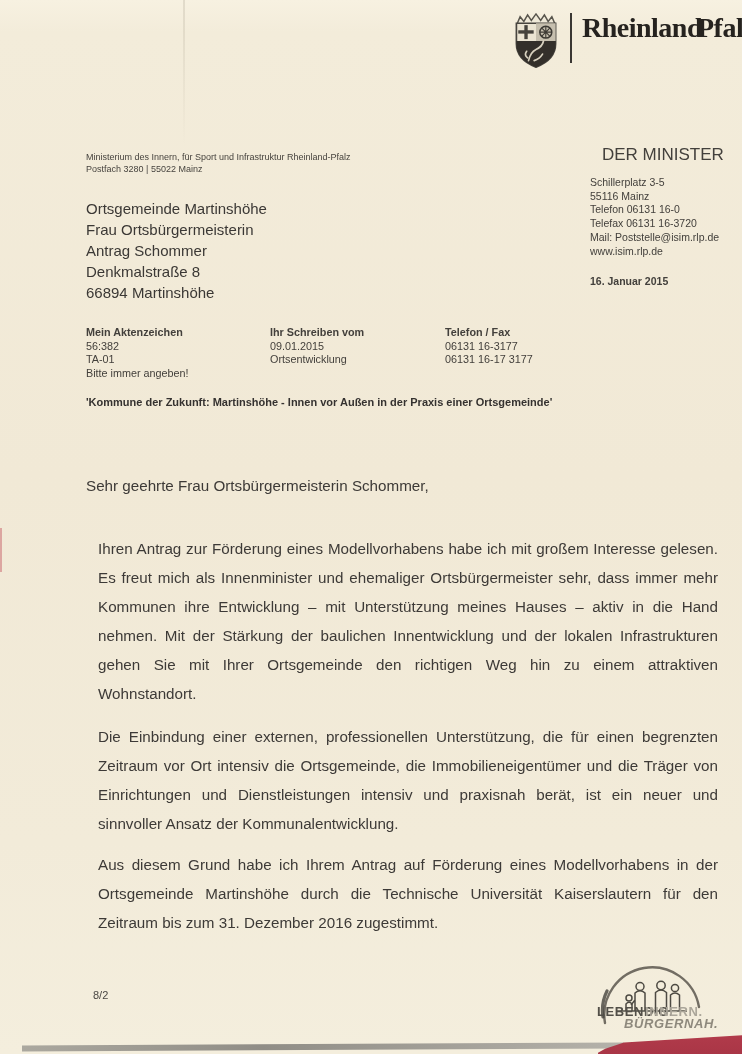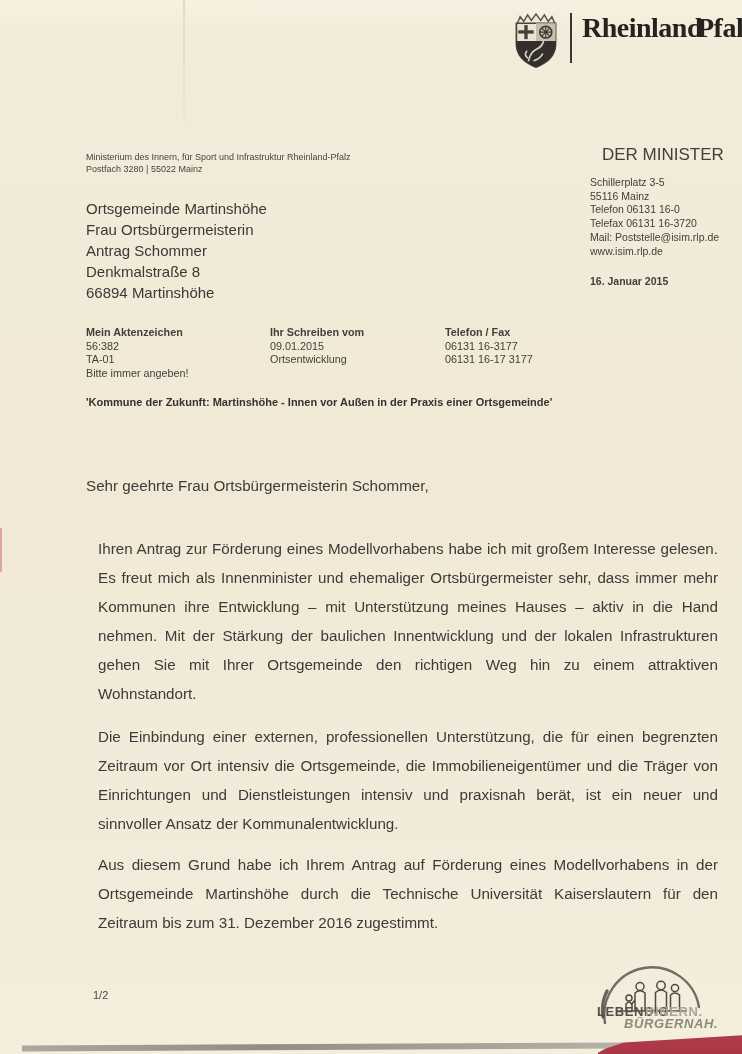--- a/index.html
+++ b/index.html
@@ -128,21 +128,21 @@
       <div>06131 16-17 3177</div>
     </div>
   </div>
 
   <div class="abs subject">'Kommune der Zukunft: Martinshöhe - Innen vor Außen in der Praxis einer Ortsgemeinde'</div>
   <div class="abs salutation">Sehr geehrte Frau Ortsbürgermeisterin Schommer,</div>
   <p class="abs para p1">Ihren Antrag zur Förderung eines Modellvorhabens habe ich mit großem Interesse gelesen. Es freut mich als Innenminister und ehemaliger Ortsbürgermeister sehr, dass immer mehr Kommunen ihre Entwicklung – mit Unterstützung meines Hauses – aktiv in die Hand nehmen. Mit der Stärkung der baulichen Innentwicklung und der lokalen Infrastrukturen gehen Sie mit Ihrer Ortsgemeinde den richtigen Weg hin zu einem attraktiven Wohnstandort.</p>
   <p class="abs para p2">Die Einbindung einer externen, professionellen Unterstützung, die für einen begrenzten Zeitraum vor Ort intensiv die Ortsgemeinde, die Immobilieneigentümer und die Träger von Einrichtungen und Dienstleistungen intensiv und praxisnah berät, ist ein neuer und sinnvoller Ansatz der Kommunalentwicklung.</p>
   <p class="abs para p3">Aus diesem Grund habe ich Ihrem Antrag auf Förderung eines Modellvorhabens in der Ortsgemeinde Martinshöhe durch die Technische Universität Kaiserslautern für den Zeitraum bis zum 31. Dezember 2016 zugestimmt.</p>
 
-  <div class="abs pagenum">1/2</div>
+  <div class="abs pagenum">8/2</div>
 
   <div class="abs emblem">
     <svg width="154" height="104" viewBox="0 0 154 104">
       <path d="M 22 80 A 43 43 0 1 1 116 64" fill="none" stroke="#5a564e" stroke-width="2.4" stroke-linecap="round" opacity="0.85"></path>
       <path d="M 20 74 A 43 43 0 0 1 24 48" fill="none" stroke="#45423c" stroke-width="3.2" stroke-linecap="round" opacity="0.8"></path>
       <line x1="33" y1="68" x2="104" y2="68" stroke="#55524a" stroke-width="1.4"></line>
 
       <circle cx="46" cy="55" r="3" fill="none" stroke="#4d4a43" stroke-width="1.5"></circle>
       <path d="M43 68 V61 q3 -3.5 6 0 V68" fill="none" stroke="#4d4a43" stroke-width="1.5"></path>
 

